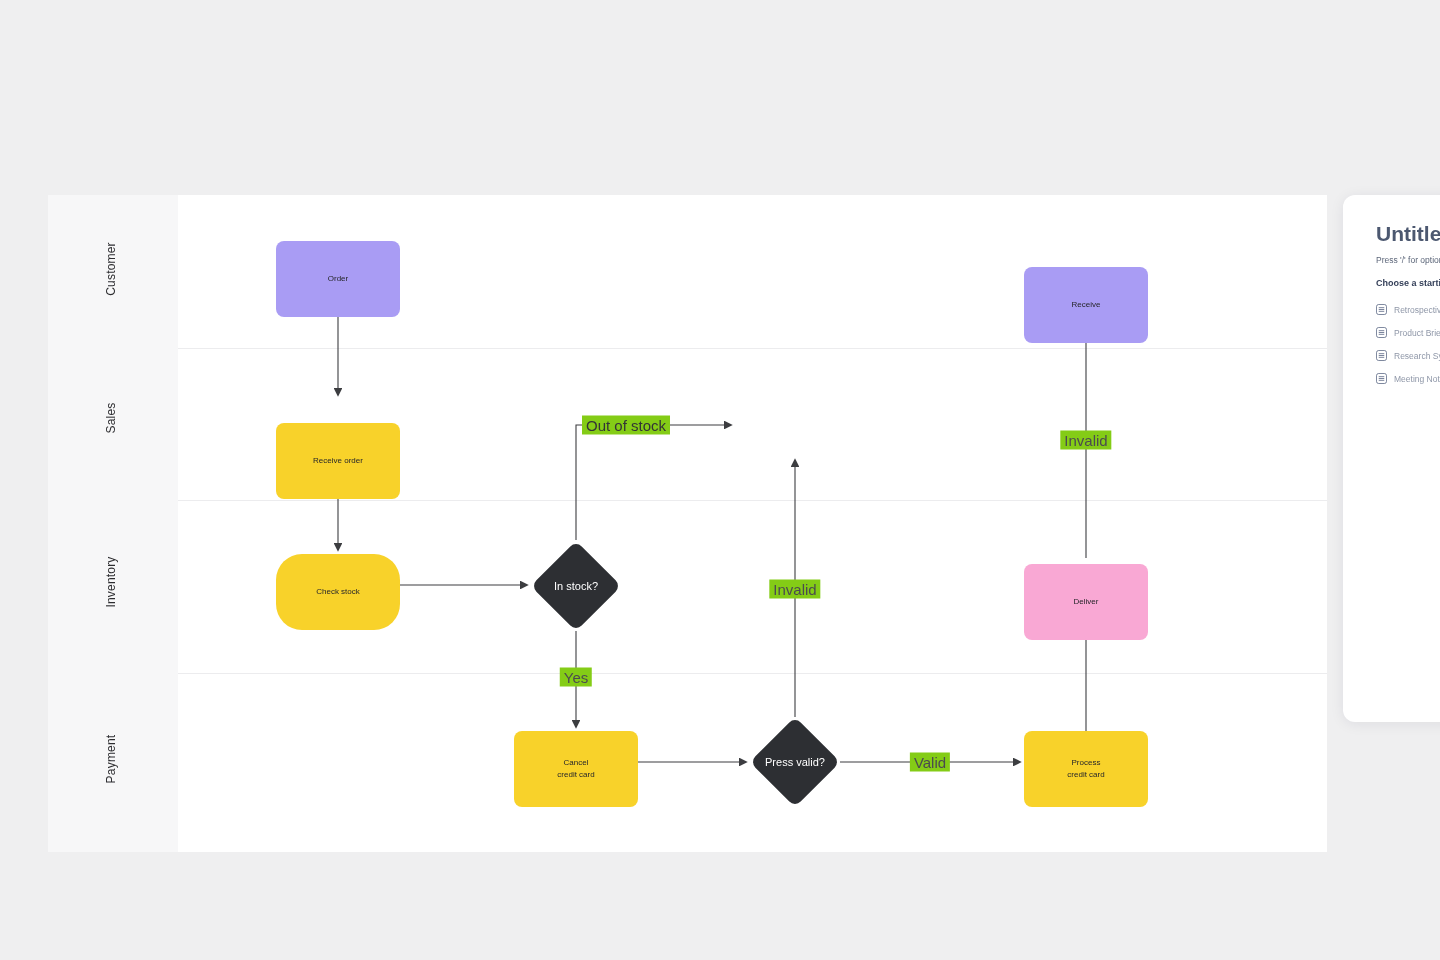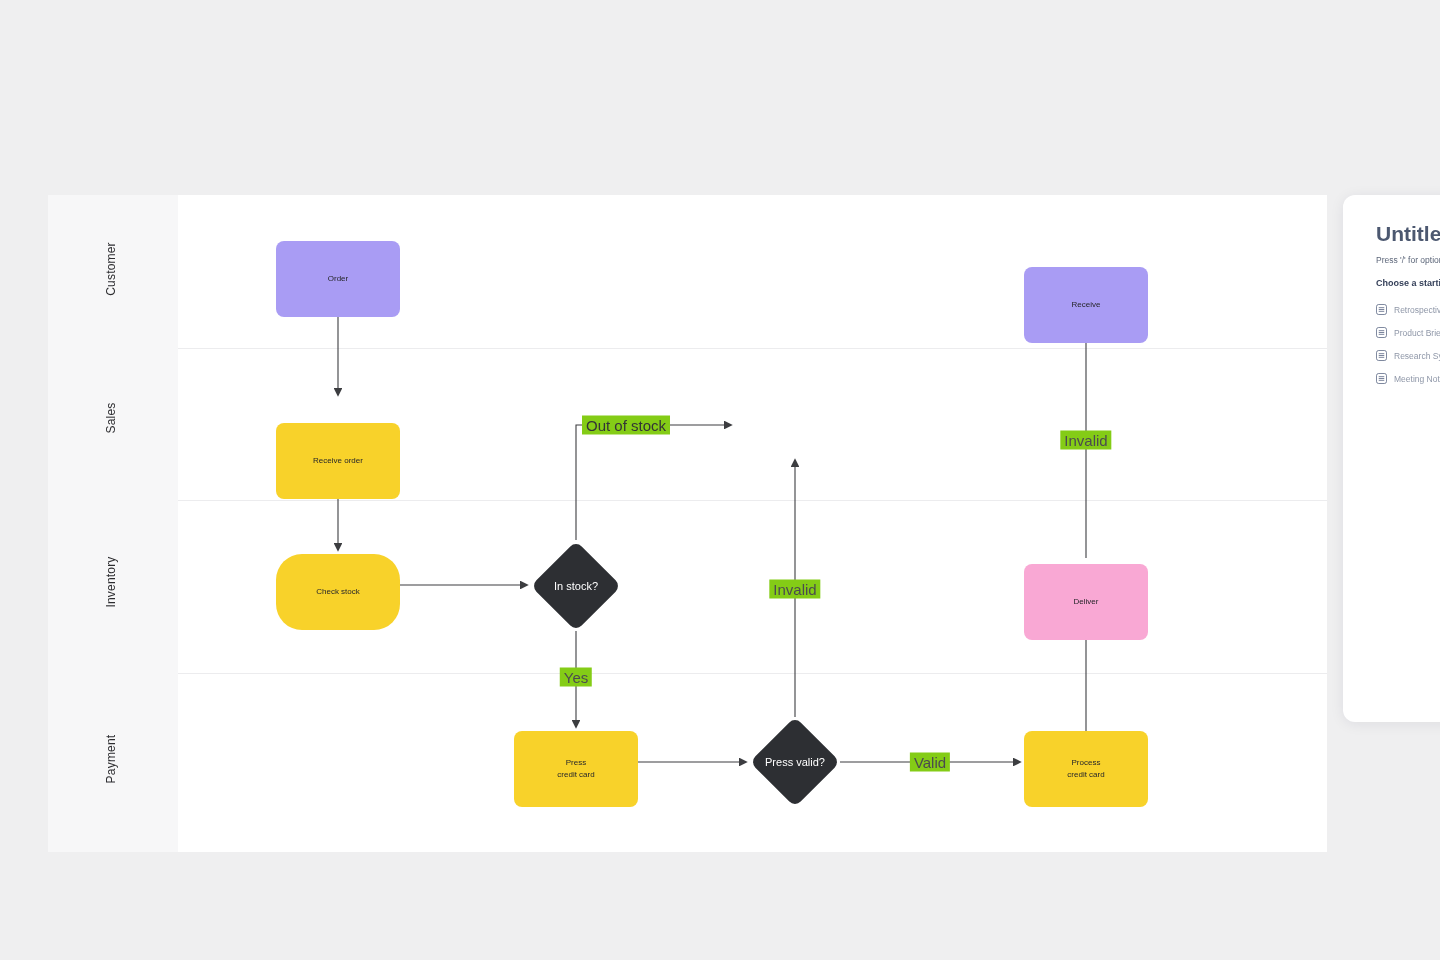--- a/index.html
+++ b/index.html
@@ -82,21 +82,21 @@
       <line x1="1086" y1="731" x2="1086" y2="624" marker-end="url(#arrow)"></line>
       <line x1="1086" y1="558" x2="1086" y2="323" marker-end="url(#arrow)"></line>
     </g>
   </svg>
 
   <div class="node" style="left: 276px; top: 241px; background: rgb(169, 156, 244);">Order</div>
   <div class="node" style="left: 1024px; top: 267px; background: rgb(169, 156, 244);">Receive</div>
   <div class="node" style="left: 276px; top: 399px; background: rgb(248, 210, 42); margin-top: 24px;">Receive order</div>
   <div class="node" style="left: 276px; top: 554px; background: rgb(248, 210, 42); border-radius: 26px;">Check stock</div>
   <div class="node" style="left: 1024px; top: 564px; background: #f9a8d4;">Deliver</div>
-  <div class="node" style="left: 514px; top: 731px; background: rgb(248, 210, 42);">Press
+  <div class="node" style="left: 514px; top: 731px; background: rgb(248, 210, 42);">Cancel
 credit card</div>
   <div class="node" style="left: 1024px; top: 731px; background: rgb(248, 210, 42);">Process
 credit card</div>
 
   <div class="diamond" style="left: 544px; top: 554px; background: rgb(45, 47, 51);"></div>
   <div class="diamond-label" style="left:531px; top:576px">In stock?</div>
 
   <div class="diamond" style="left: 763px; top: 730px; background: rgb(45, 47, 51);"></div>
   <div class="diamond-label" style="left:750px; top:752px">Press valid?</div>
 

